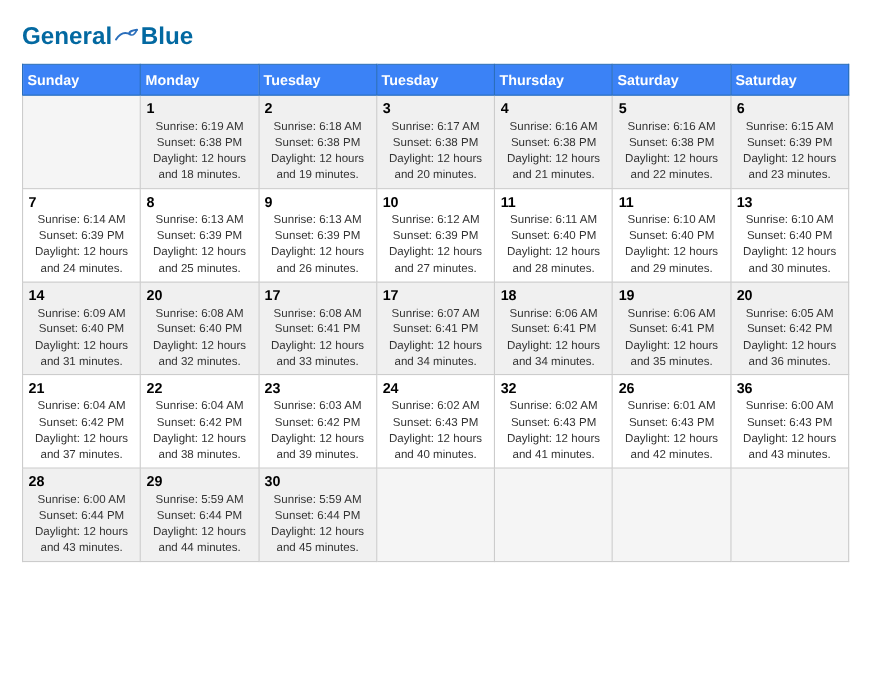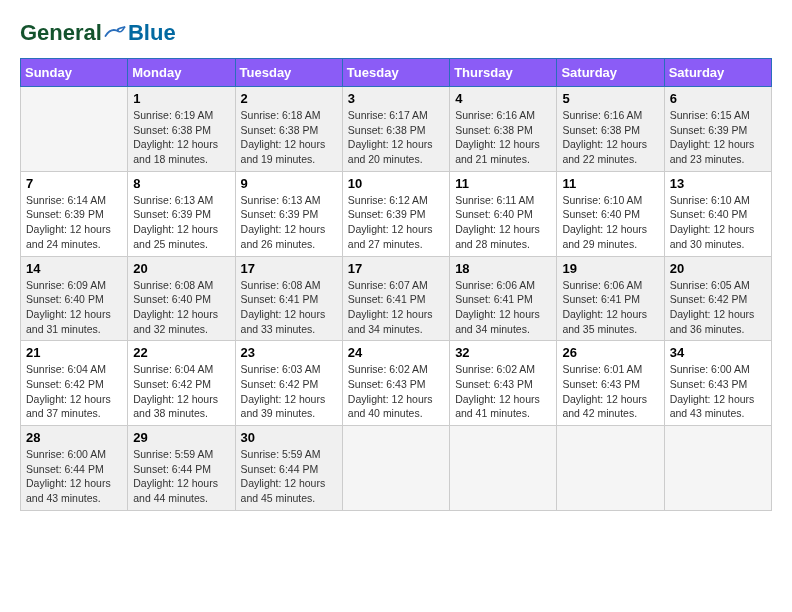--- a/index.html
+++ b/index.html
@@ -22,21 +22,21 @@
       align-items: flex-start;
     }
     .logo-text {
       display: flex;
       align-items: center;
       font-size: 22px;
       font-weight: bold;
       color: #1a3a5c;
     }
     .logo-text .general {
-      color: #14532d;
+      color: #0369a1;
     }
     .logo-text .blue {
       color: #0369a1;
     }
     .logo-bird {
       display: inline-block;
       width: 22px;
       height: 18px;
       margin: 0 2px;
     }
@@ -51,21 +51,21 @@
     .title-block h2 {
       font-size: 18px;
       color: #1a3a5c;
       font-weight: bold;
     }
     .calendar {
       width: 100%;
       border-collapse: collapse;
     }
     .calendar th {
-      background-color: #8b5cf6;
+      background-color: #3b82f6;
       color: #fff;
       padding: 6px 4px;
       font-size: 13px;
       text-align: left;
       border: 1px solid #2a6ebb;
     }
     .calendar td {
       border: 1px solid #ccc;
       vertical-align: top;
       padding: 4px 5px;
@@ -82,20 +82,21 @@
       font-size: 13px;
       font-weight: bold;
       color: #000;
       display: block;
       margin-bottom: 2px;
     }
     .day-info {
       font-size: 10.5px;
       color: #333;
       line-height: 1.4;
+      text-align: center;
     }
     .row-shaded td {
       background: #f0f0f0;
     }
   </style>
 </head>
 <body>
 
 <div class="header-area">
   <div class="logo">
@@ -233,21 +234,21 @@
         </td>
         <td>
           <span class="day-number">32</span>
           <div class="day-info">Sunrise: 6:02 AM<br>Sunset: 6:43 PM<br>Daylight: 12 hours and 41 minutes.</div>
         </td>
         <td>
           <span class="day-number">26</span>
           <div class="day-info">Sunrise: 6:01 AM<br>Sunset: 6:43 PM<br>Daylight: 12 hours and 42 minutes.</div>
         </td>
         <td>
-          <span class="day-number">34</span>
+          <span class="day-number">36</span>
           <div class="day-info">Sunrise: 6:00 AM<br>Sunset: 6:43 PM<br>Daylight: 12 hours and 43 minutes.</div>
         </td>
       </tr>
       <tr class="row-shaded">
         <td>
           <span class="day-number">28</span>
           <div class="day-info">Sunrise: 6:00 AM<br>Sunset: 6:44 PM<br>Daylight: 12 hours and 43 minutes.</div>
         </td>
         <td>
           <span class="day-number">29</span>

